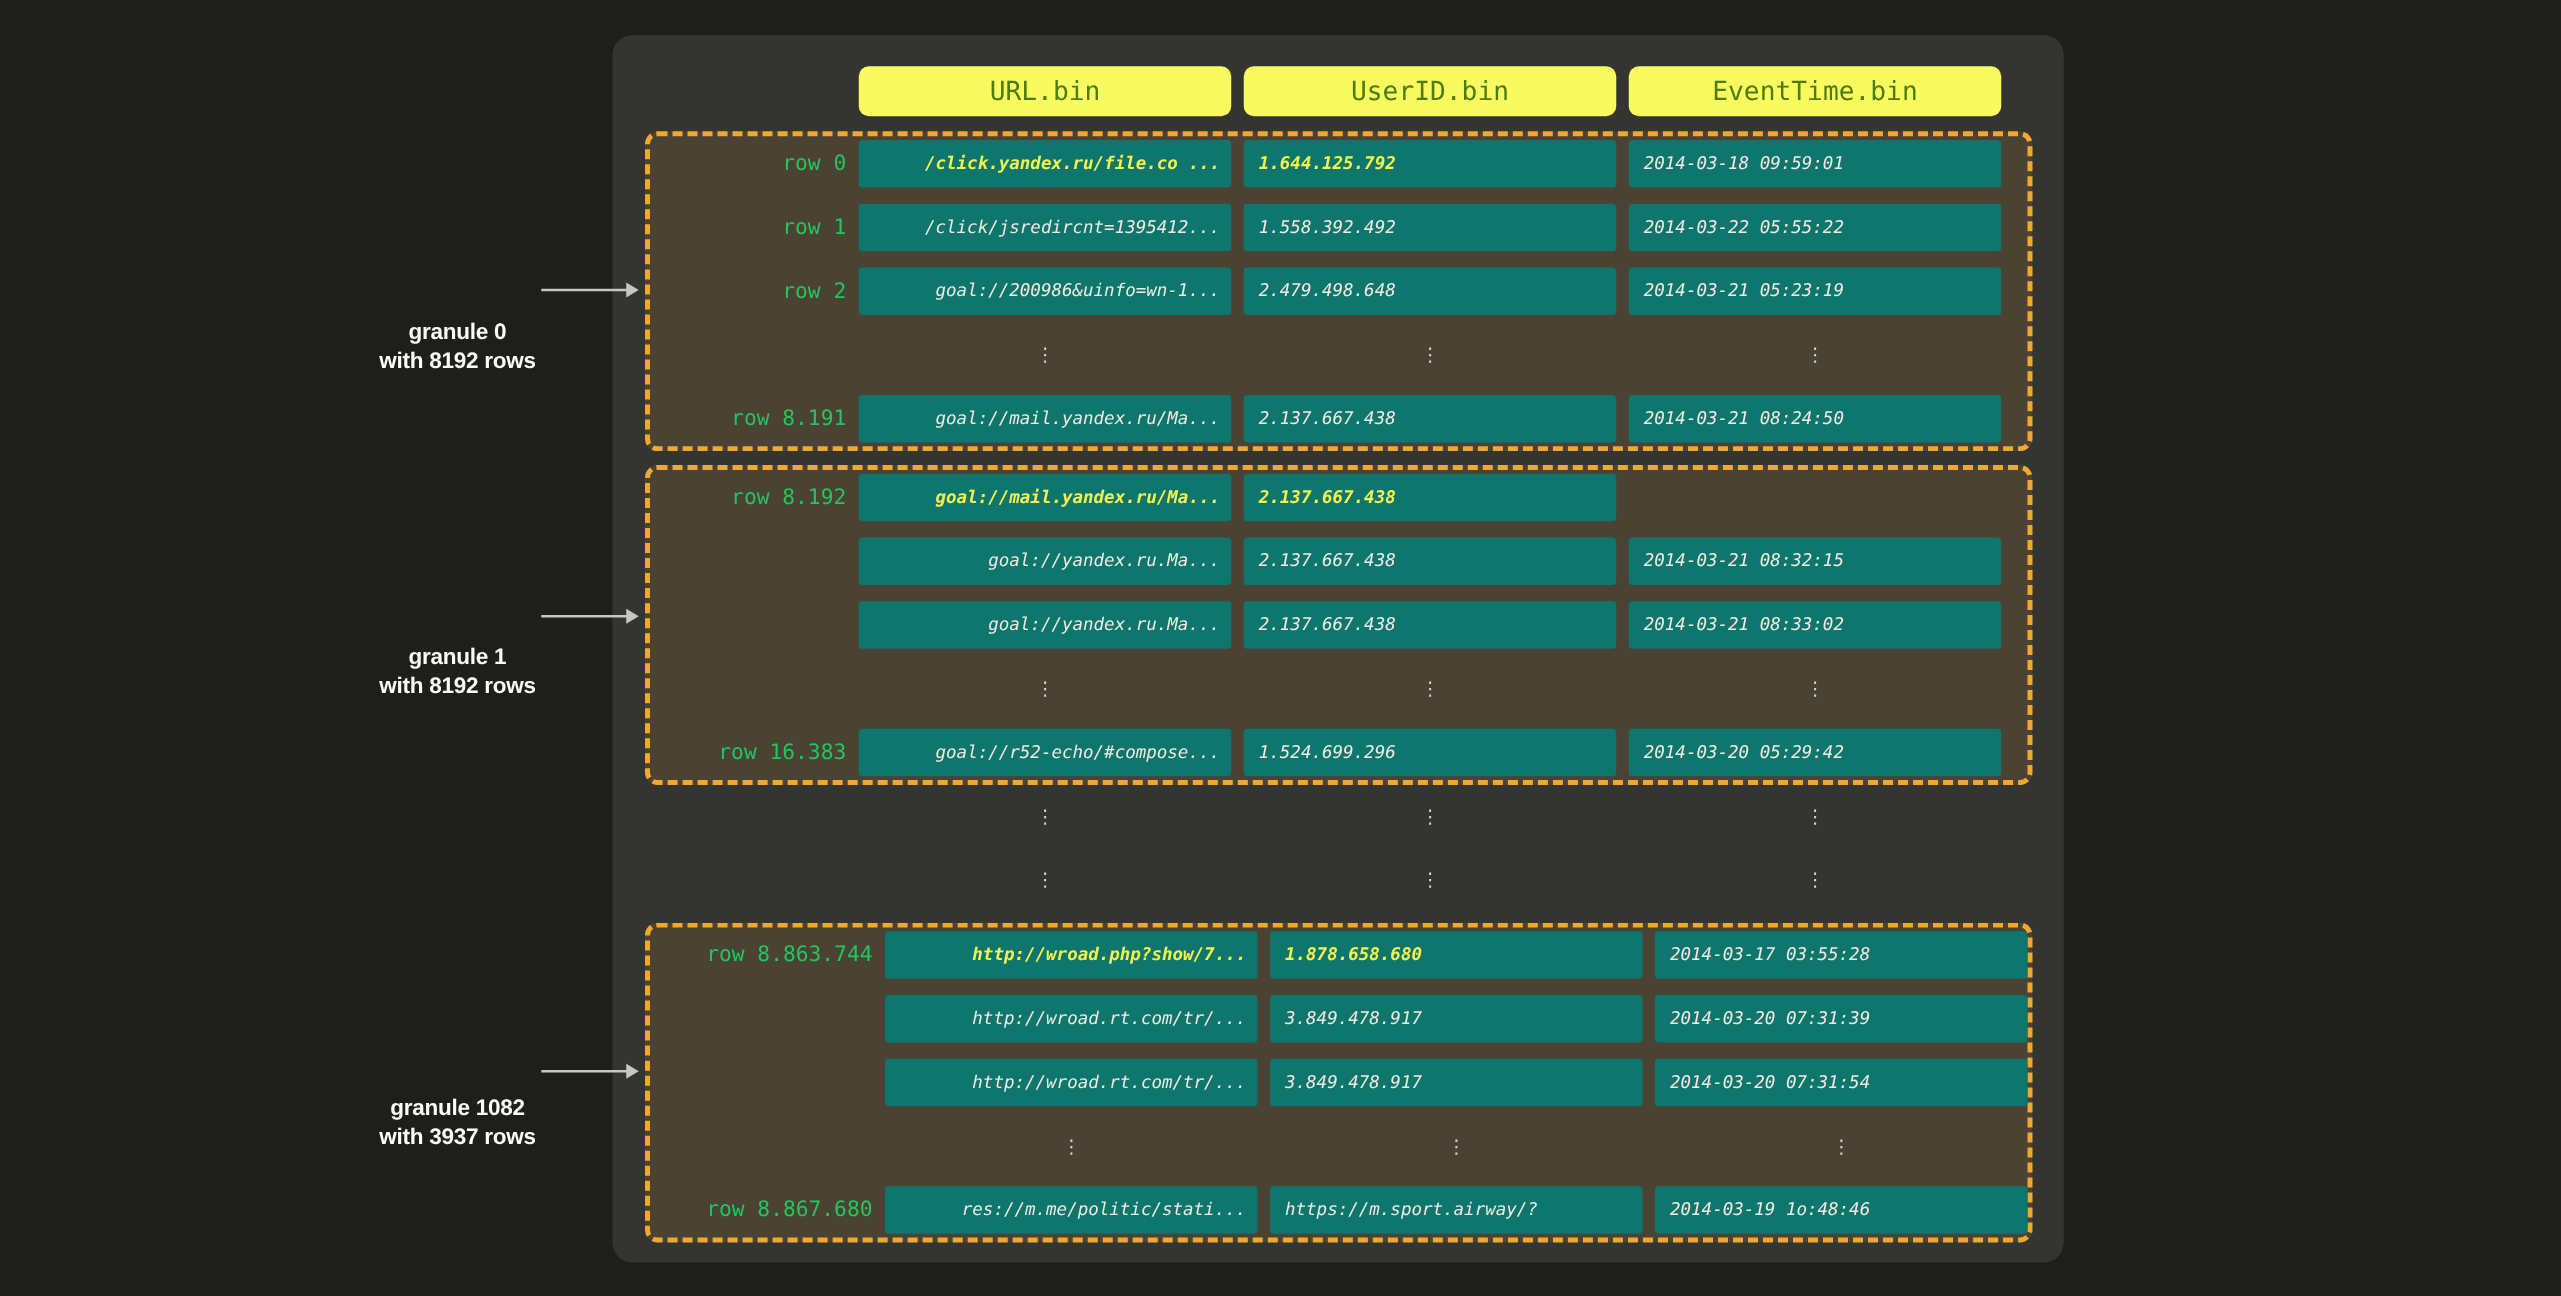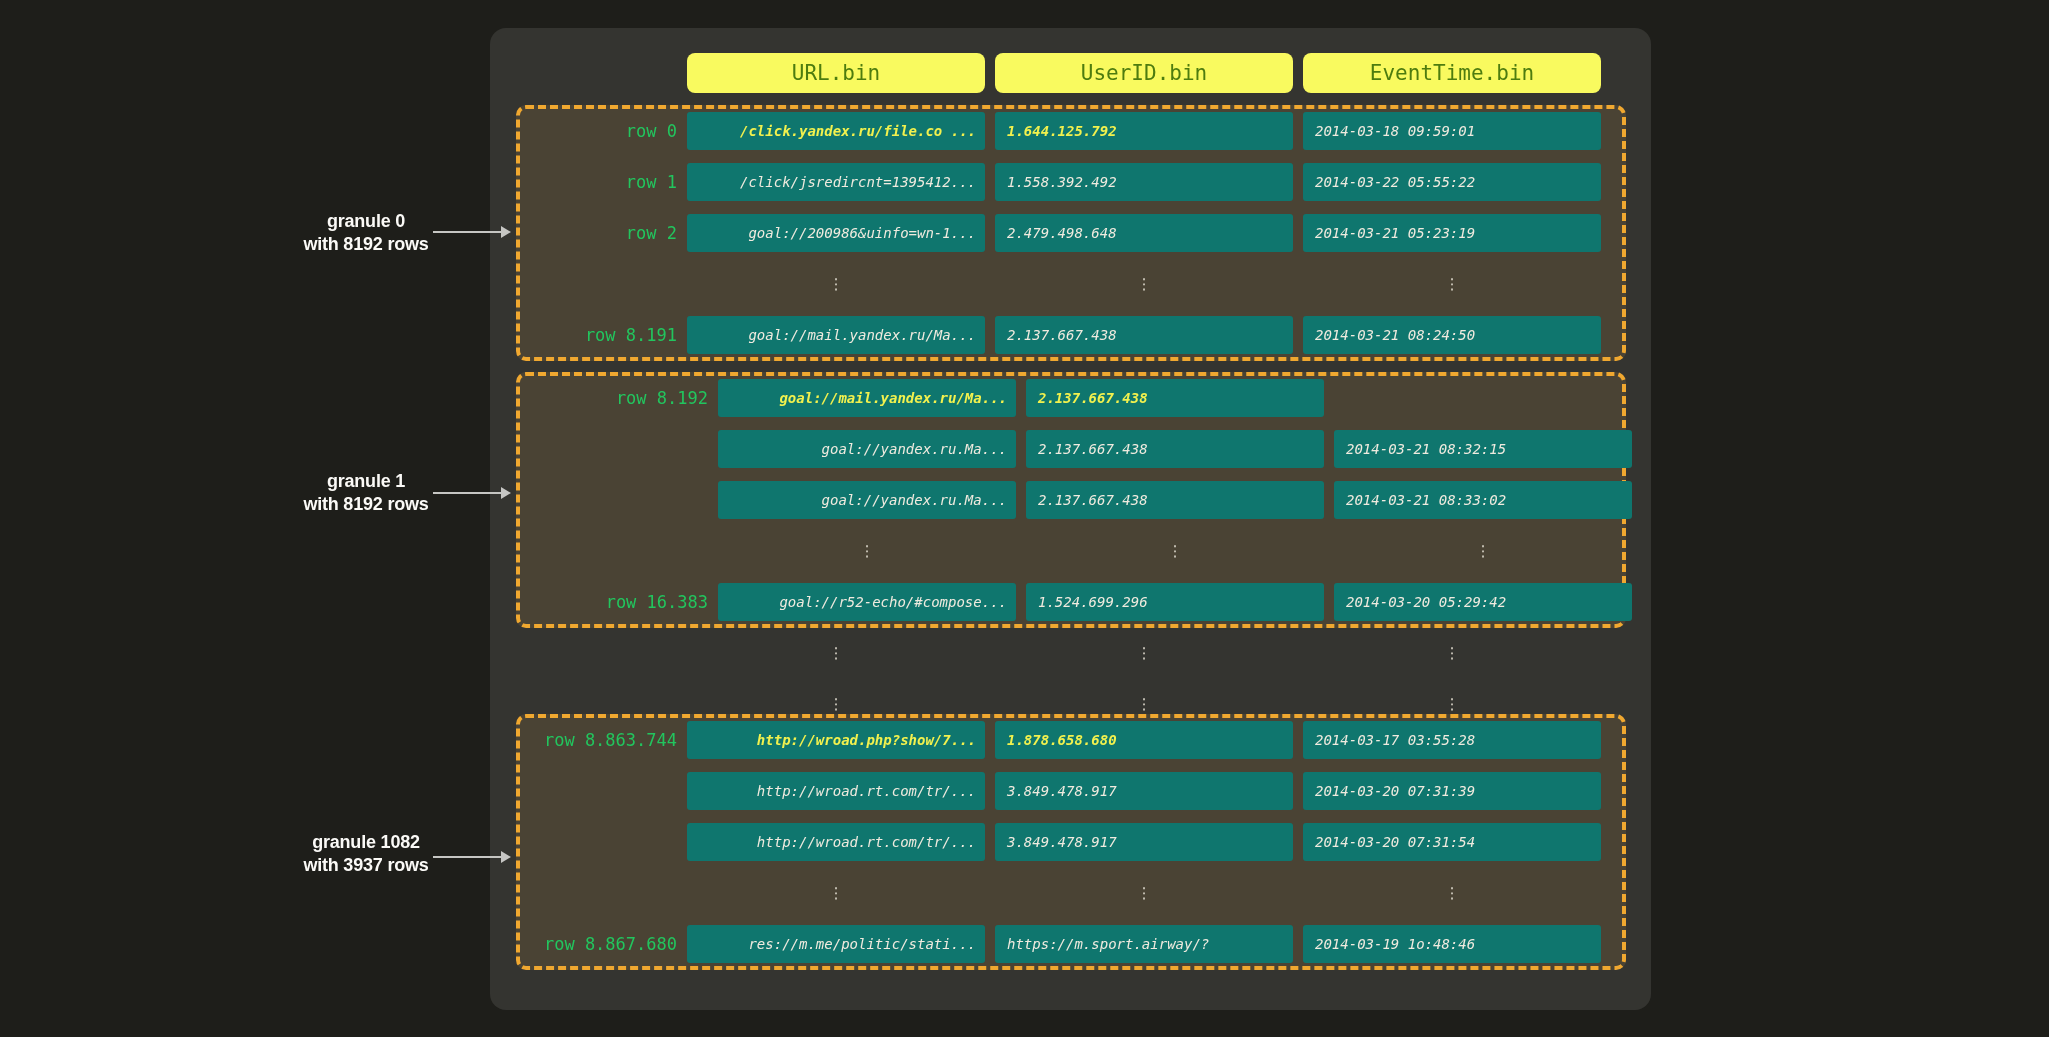--- a/index.html
+++ b/index.html
@@ -24,21 +24,21 @@
          font-size:14px;color:#f0ebdf;white-space:nowrap;overflow:hidden;font-style:italic;}
   .cell.c-url{text-align:right;padding:0 9px;}
   .cell.c-uid,.cell.c-et{text-align:left;padding:0 12px;}
   .cell.hl{color:#f2f14e;font-weight:bold;}
   .ellcell{height:38px;line-height:38px;text-align:center;color:#ddd8cb;
          font-size:15px;}
   .midrow{position:absolute;left:30px;width:1102px;}
   
   .glabel{position:absolute;left:246px;width:240px;text-align:center;
          font-family:"Liberation Sans",sans-serif;font-weight:bold;
-         font-size:18px;line-height:23px;color:#fbfaf7;letter-spacing:-0.2px;}
+         font-size:18px;line-height:23px;color:#fbfaf7;letter-spacing:-0.2px;margin-top:44px;}
   .glabel-0{top:210px}.glabel-1{top:470px}.glabel-2{top:831px}
   .arrow-line{position:absolute;left:433px;width:70px;height:2px;background:#c6c6c3;}
   .arrow-head{position:absolute;left:501px;width:0;height:0;
          border-top:6px solid transparent;border-bottom:6px solid transparent;
          border-left:10px solid #c6c6c3;}
   .aline-0{top:231px}.ahead-0{top:226px}
   .aline-1{top:492px}.ahead-1{top:487px}
   .aline-2{top:856px}.ahead-2{top:851px}
 </style>
 </head>
@@ -76,21 +76,21 @@
             <div class="ellcell">⋮</div>
             <div class="ellcell">⋮</div>
           </div>
           <div class="grid-row">
             <div class="rowlabel">row 8.191</div>
             <div class="cell c-url">goal://mail.yandex.ru/Ma...</div>
             <div class="cell c-uid">2.137.667.438</div>
             <div class="cell c-et">2014-03-21 08:24:50</div>
           </div>
         </div>
-        <div class="granule-box" style="top: 344px; padding-left: 31px;">
+        <div class="granule-box" style="top: 344px;">
           <div class="grid-row">
             <div class="rowlabel">row 8.192</div>
             <div class="cell c-url hl">goal://mail.yandex.ru/Ma...</div>
             <div class="cell c-uid hl">2.137.667.438</div>
           </div>
           <div class="grid-row">
             <div class="rowlabel"></div>
             <div class="cell c-url">goal://yandex.ru.Ma...</div>
             <div class="cell c-uid">2.137.667.438</div>
             <div class="cell c-et">2014-03-21 08:32:15</div>
@@ -107,21 +107,21 @@
             <div class="ellcell">⋮</div>
             <div class="ellcell">⋮</div>
           </div>
           <div class="grid-row">
             <div class="rowlabel">row 16.383</div>
             <div class="cell c-url">goal://r52-echo/#compose...</div>
             <div class="cell c-uid">1.524.699.296</div>
             <div class="cell c-et">2014-03-20 05:29:42</div>
           </div>
         </div>
-        <div class="granule-box" style="top: 686px;">
+        <div class="granule-box" style="top: 710px; align-items: flex-end;">
           <div class="grid-row">
             <div class="rowlabel">row 8.863.744</div>
             <div class="cell c-url hl">http://wroad.php?show/7...</div>
             <div class="cell c-uid hl">1.878.658.680</div>
             <div class="cell c-et">2014-03-17 03:55:28</div>
           </div>
           <div class="grid-row">
             <div class="rowlabel"></div>
             <div class="cell c-url">http://wroad.rt.com/tr/...</div>
             <div class="cell c-uid">3.849.478.917</div>

